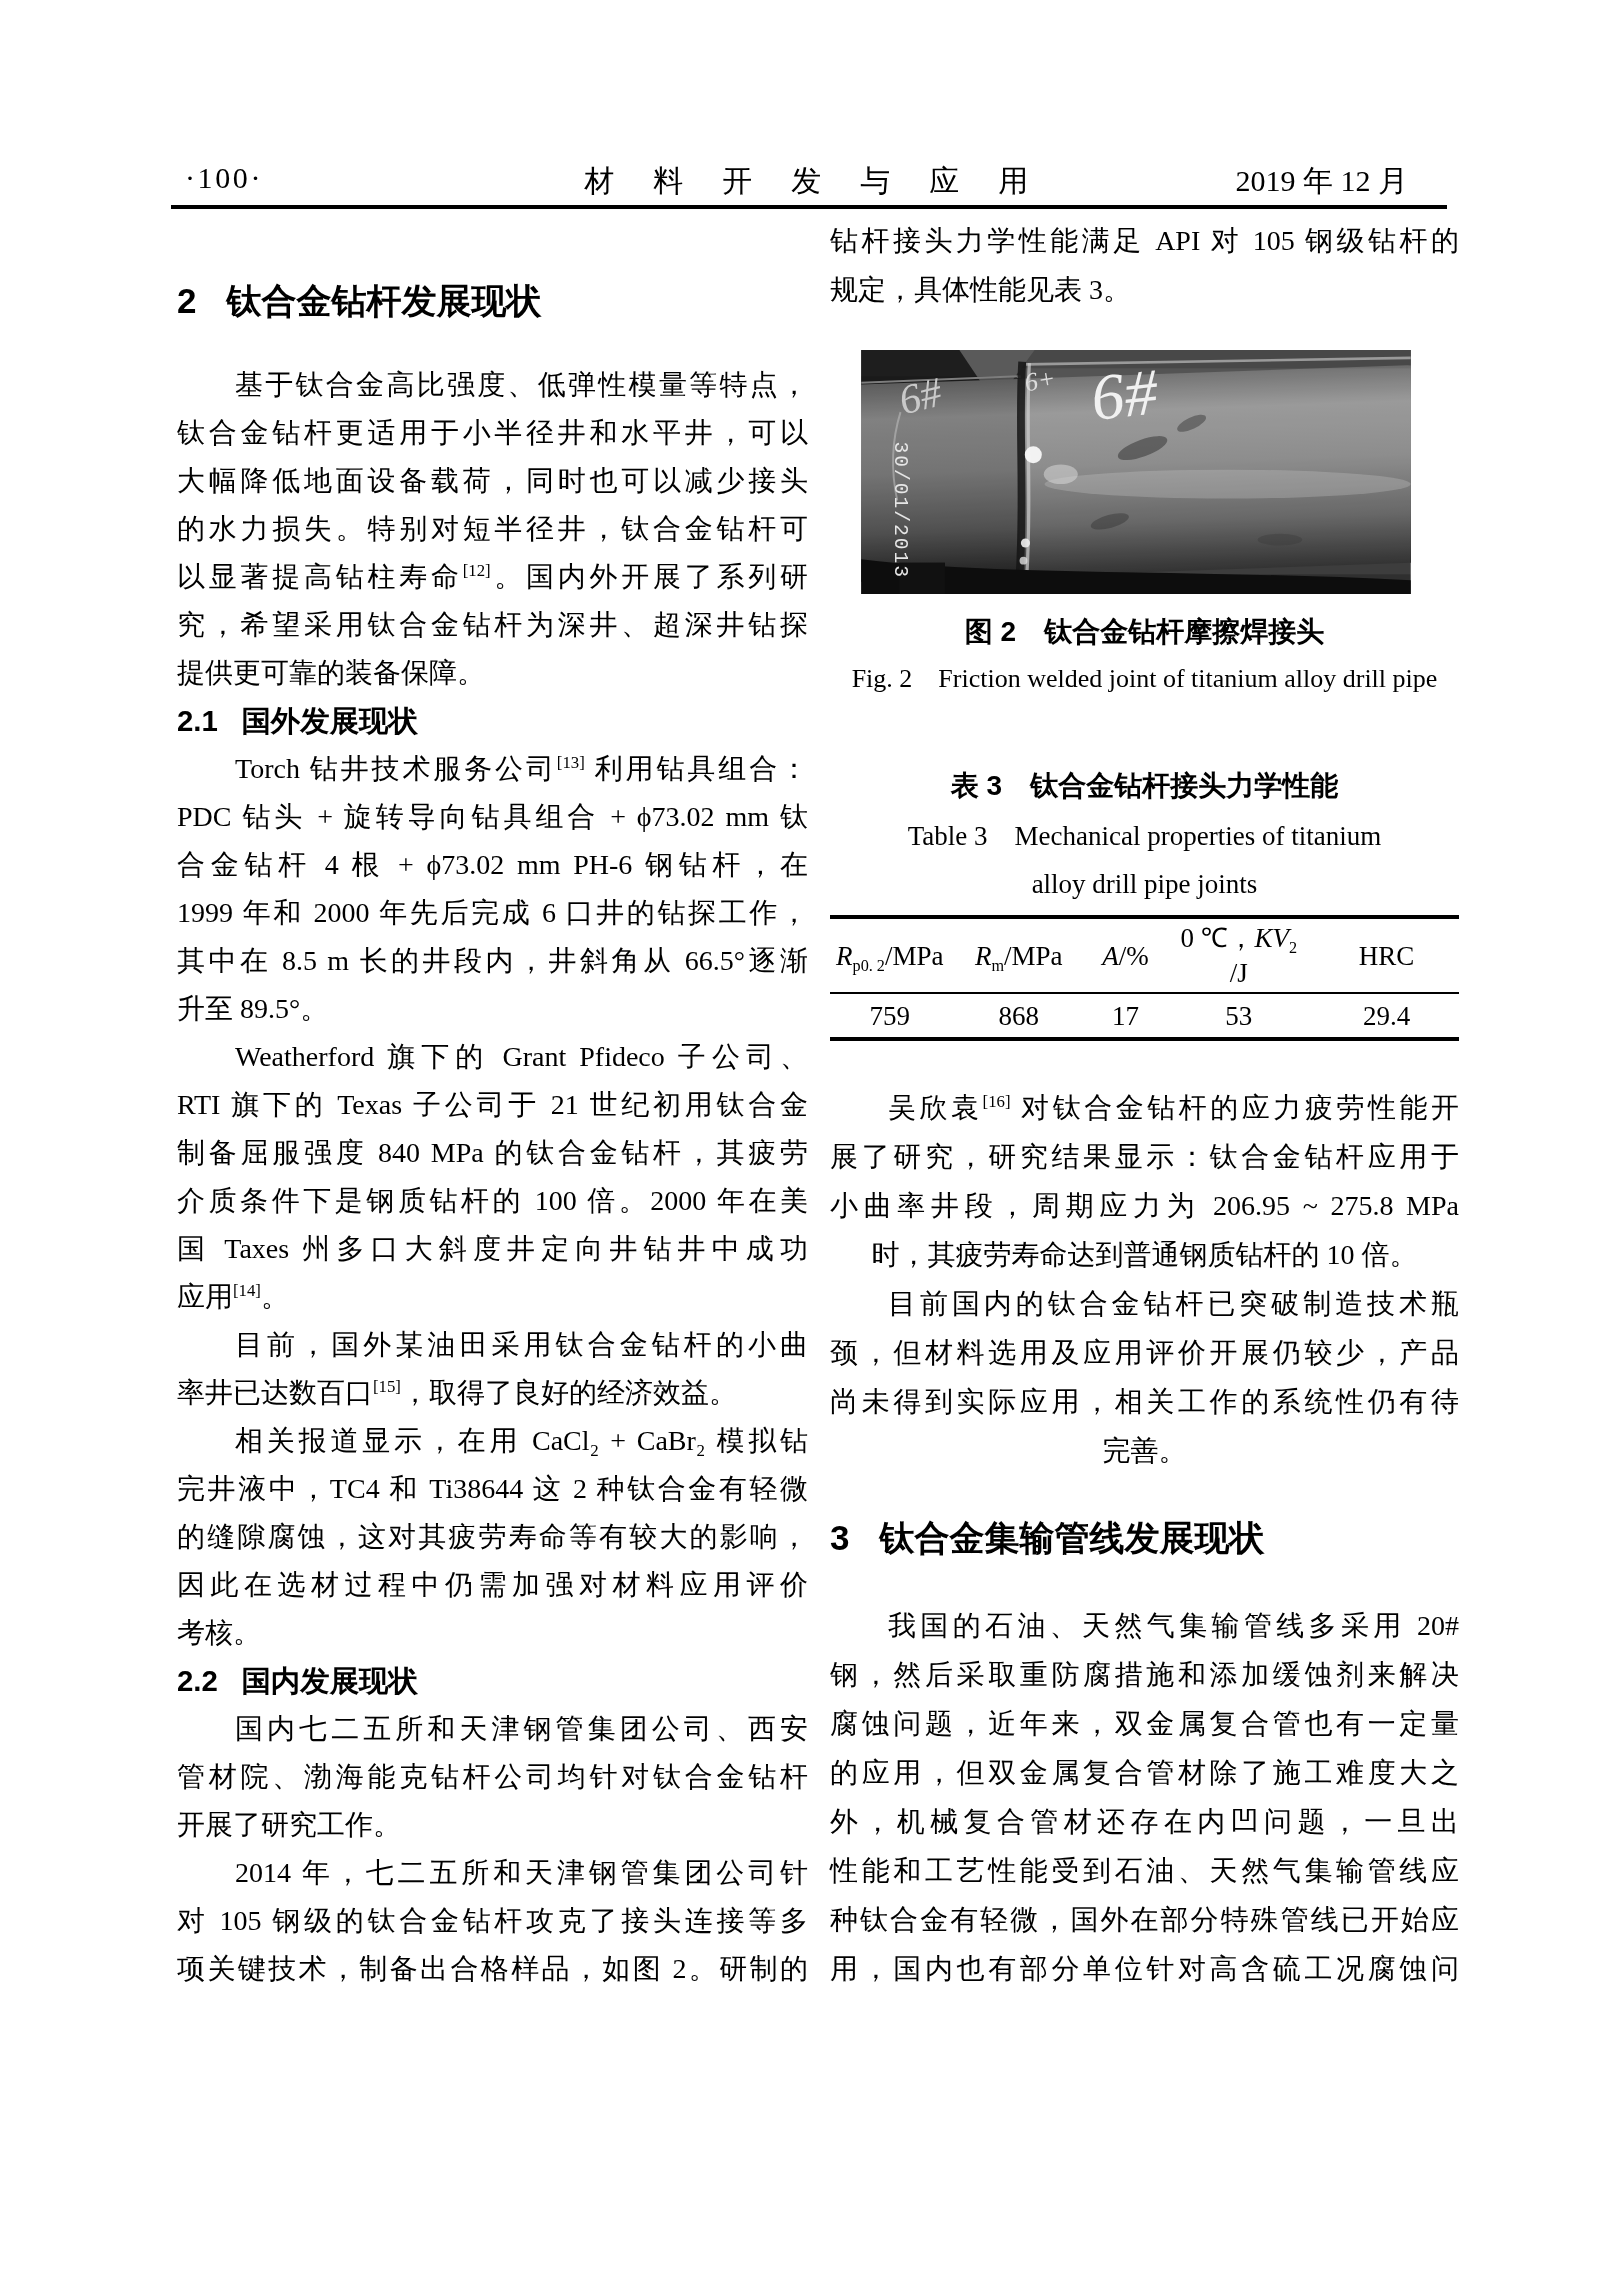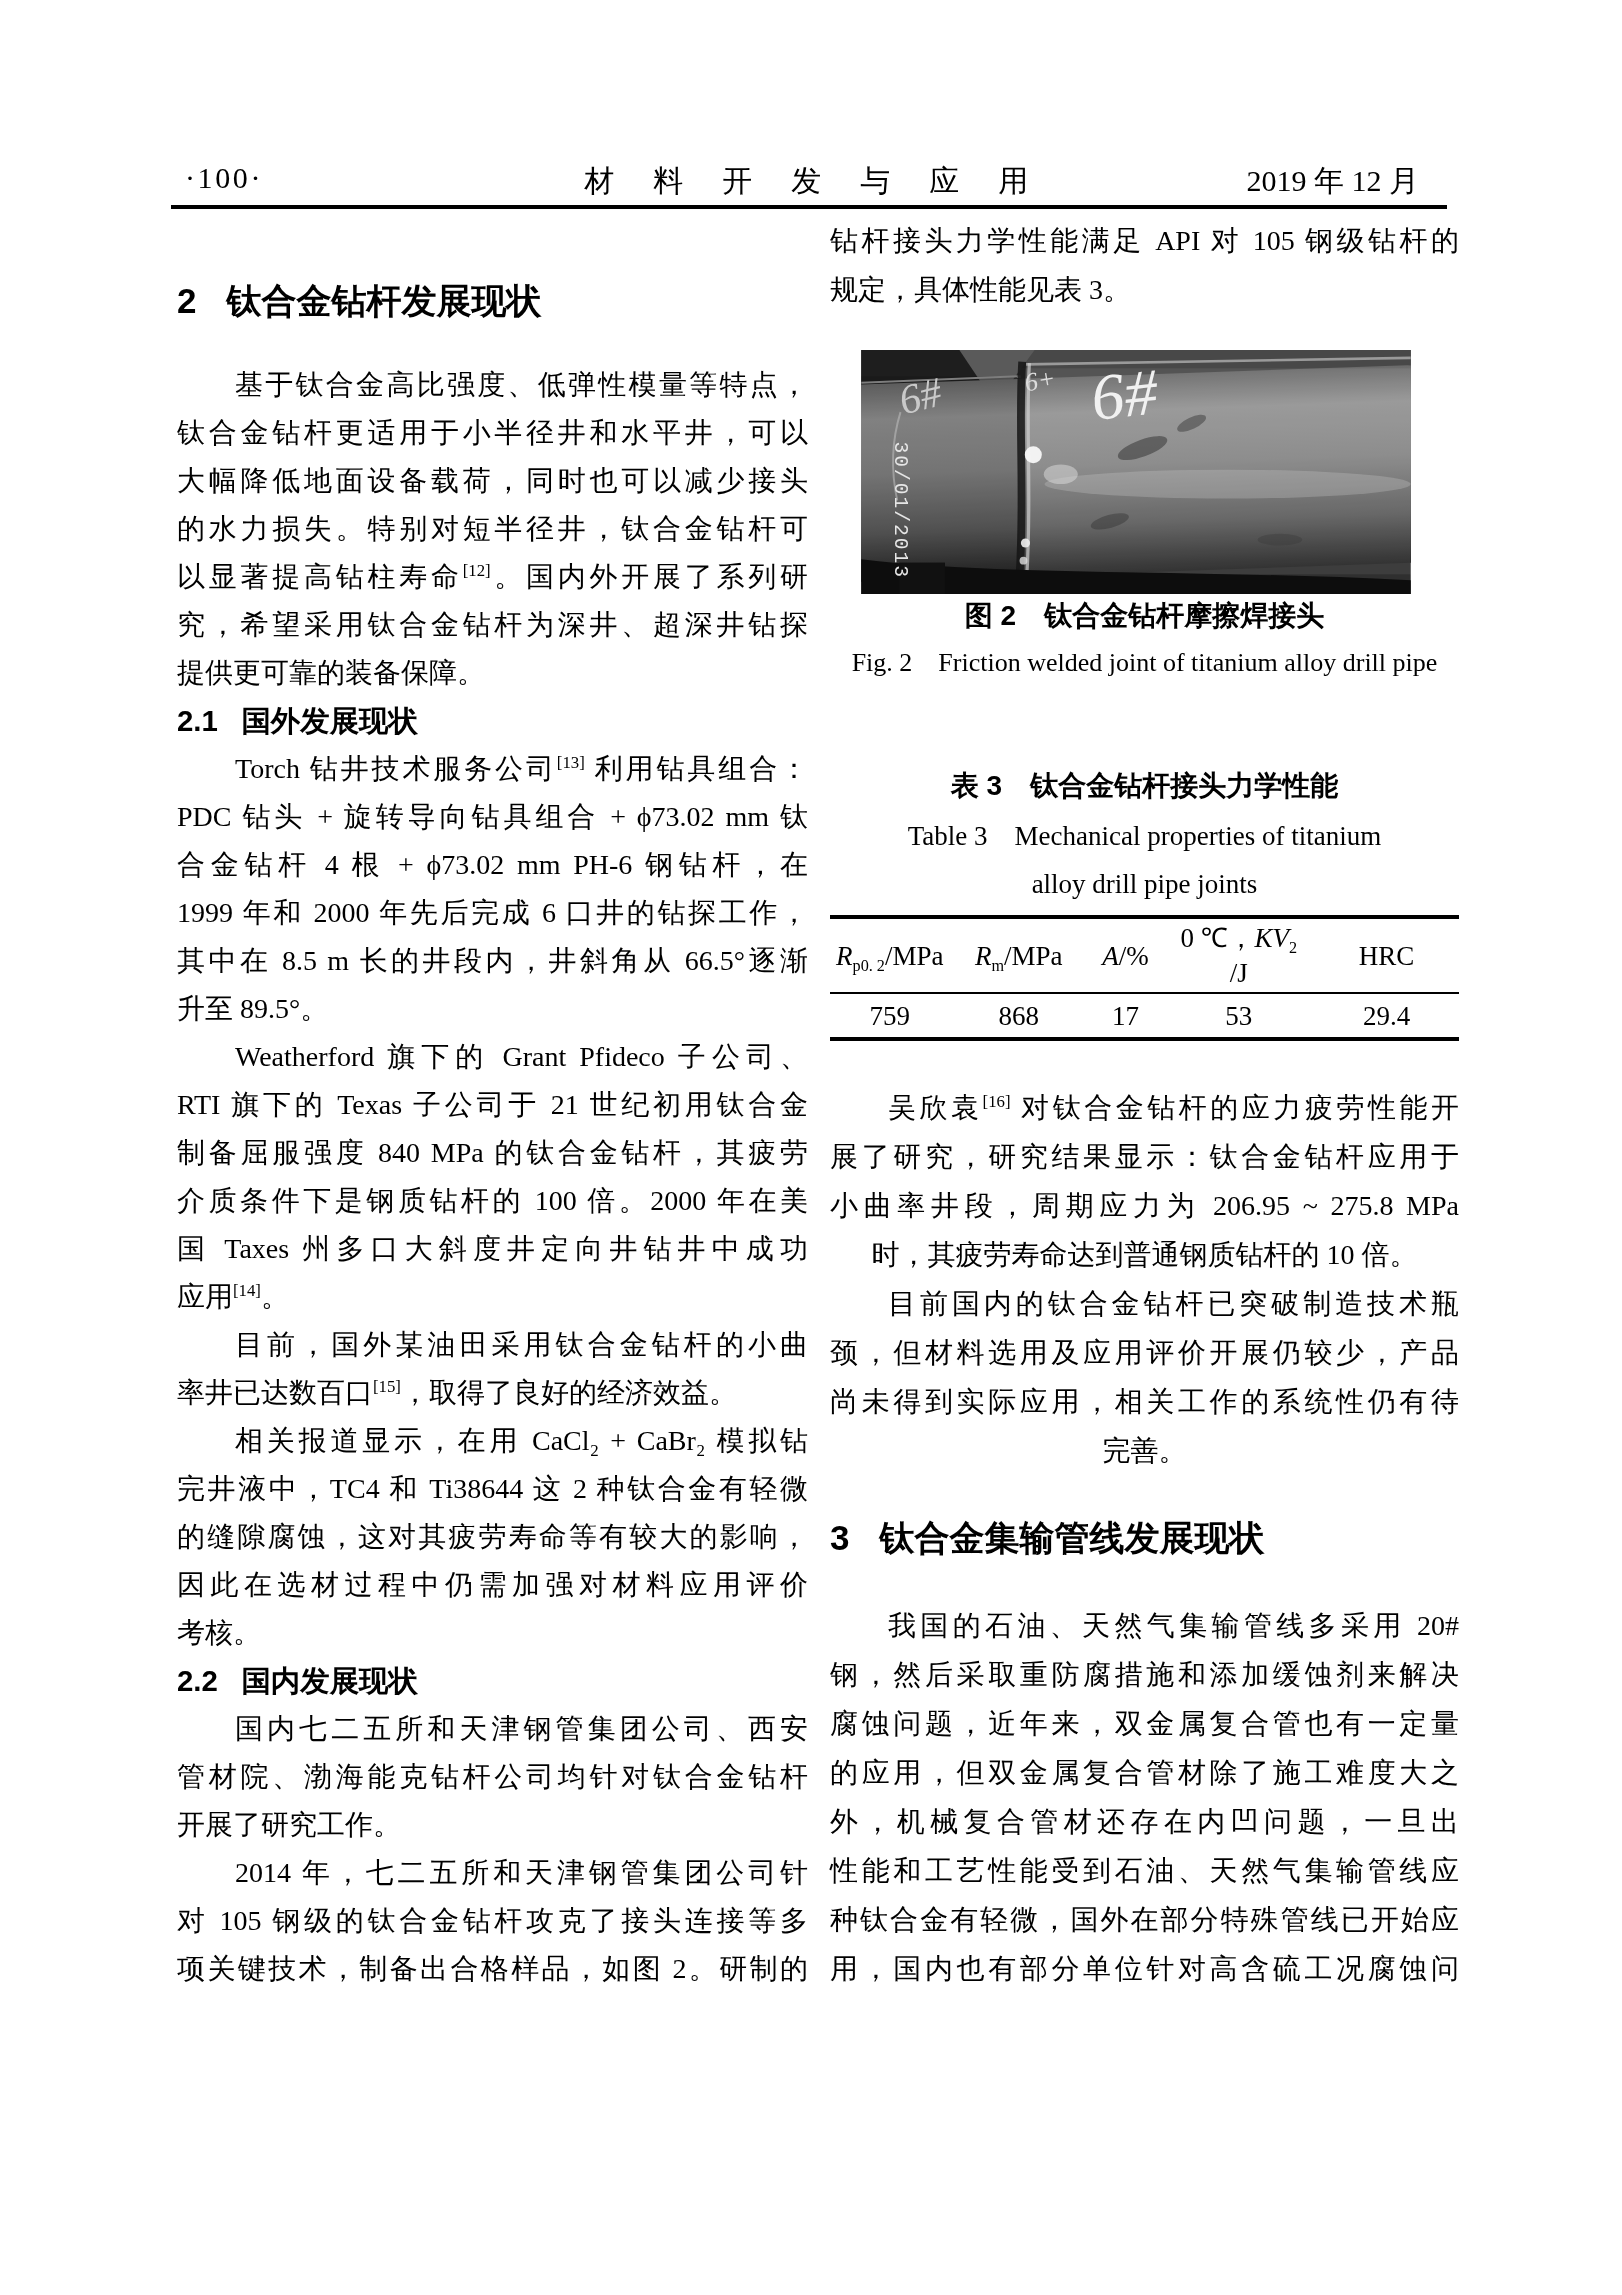--- a/index.html
+++ b/index.html
@@ -3,21 +3,21 @@
 <meta charset="utf-8">
 <style>
   html,body{margin:0;padding:0;}
   body{
     width:1623px;height:2295px;position:relative;background:#ffffff;color:#000;
     font-family:"Liberation Serif", serif;
   }
   
   .hdr-pagenum{position:absolute;left:185px;top:161px;font-size:30px;letter-spacing:2.6px;}
   .hdr-title{position:absolute;left:0;width:1623px;top:161px;text-align:center;font-size:30px;letter-spacing:10.5px;word-spacing:10.5px;}
-  .hdr-date{position:absolute;right:204px;top:161px;font-size:30px;}
+  .hdr-date{position:absolute;right:215px;top:161px;font-size:30px;}
   .hdr-rule{position:absolute;left:171px;top:205px;width:1276px;height:3.9px;background:#000;}
   
   #left-col{position:absolute;left:177px;top:275px;width:631px;}
   #right-top{position:absolute;left:830px;top:216px;width:629px;}
   #figure-sec{position:absolute;left:830px;top:350px;width:629px;}
   #table-sec{position:absolute;left:830px;top:770px;width:629px;}
   #right-bottom{position:absolute;left:830px;top:1083px;width:629px;}
 
   .line{font-size:28px;line-height:48px;white-space:normal;}
   #right-top .line{line-height:49px;}
@@ -29,21 +29,21 @@
   .h1{font-family:"Liberation Sans", sans-serif;font-weight:bold;font-size:35px;line-height:52px;}
   #left-col .h1{margin-bottom:34px;}
   #right-bottom .h1{margin-top:37px;margin-bottom:37px;}
   .h1 .hnum{margin-right:30px;}
   .h2{font-family:"Liberation Sans", sans-serif;font-weight:bold;font-size:29.4px;line-height:48px;}
   .h2 .hnum{margin-right:23.6px;}
 
   
   .photo-wrap{margin-left:31px;width:550px;height:244px;overflow:hidden;}
   .photo-wrap svg{display:block;}
-  .fig-cap-cn{margin-top:6px;font-family:"Liberation Sans", sans-serif;font-weight:bold;font-size:28px;line-height:31px;text-align:center;}
+  .fig-cap-cn{margin-top:22px;font-family:"Liberation Sans", sans-serif;font-weight:bold;font-size:28px;line-height:31px;text-align:center;}
   .fig-cap-en{margin-top:12.4px;font-size:26px;line-height:39px;text-align:center;}
 
   
   .tab-cap-cn{font-family:"Liberation Sans", sans-serif;font-weight:bold;font-size:28px;line-height:31px;text-align:center;}
   .tab-cap-en{font-size:27px;line-height:48px;text-align:center;}
   .tab-cap-en.first{margin-top:10.5px;}
   .t3{margin-top:7.9px;border-top:4.6px solid #000;border-bottom:4.6px solid #000;}
   .t3-header{display:flex;height:73px;border-bottom:2px solid #000;align-items:center;}
   .t3-row{display:flex;height:43px;align-items:center;}
   .th,.td{text-align:center;font-size:27px;line-height:30px;}

